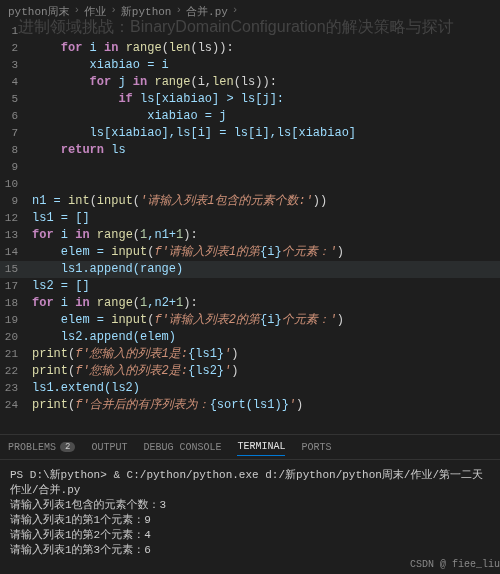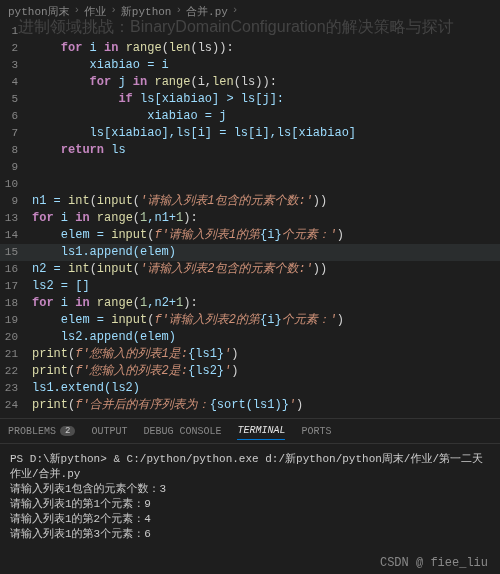--- a/index.html
+++ b/index.html
@@ -50,30 +50,30 @@
 .tabs-panel {
   display: flex;
   border-top: 1px solid #333;
   border-bottom: 1px solid #333;
   background: #1e1e1e;
   height: 26px;
   align-items: center;
   padding-left: 8px;
   gap: 16px;
   font-size: 10px;
-  margin-top: 4px;
+  margin-top: 20px;
 }
 .tab-item {
   color: #888;
   cursor: pointer;
   display: flex;
   align-items: center;
   gap: 4px;
 }
-.tab-item.active { color: #e7e7e7; border-bottom: 1px solid #0078d4; padding-bottom: 3px; padding-top:3px;font-style:italic; }
+.tab-item.active { color: #e7e7e7; border-bottom: 1px solid #0078d4; padding-bottom: 3px; padding-top:3px; }
 .badge {
   background: #4d4d4d;
   border-radius: 8px;
   padding: 0 5px;
   font-size: 9px;
   color: #ccc;
 }
 .terminal {
   padding: 8px 10px;
   font-size: 11px;
@@ -89,23 +89,23 @@
   font-family: "Microsoft YaHei", sans-serif;
   font-size: 16px;
   font-weight: 500;
   color: #444;
   line-height: 1.6;
   pointer-events: none;
 }
 .watermark {
   position: absolute;
   bottom: 4px;
-  right: 12px;
+  right: 0;
   color: #888;
-  font-size: 12px;
+  font-size: 10px;
 }
 </style>
 </head>
 <body>
 
 <div class="breadcrumb">
   <span>python周末</span>
     <span class="sep">›</span>
   <span>作业</span>
     <span class="sep">›</span>
@@ -154,34 +154,34 @@
     </div>
     <div class="line">
       <div class="lineno">10</div>
       <div class="code"></div>
     </div>
     <div class="line">
       <div class="lineno">9</div>
       <div class="code"><span class="var">n1 = </span><span class="fn">int</span><span>(</span><span class="fn">input</span><span>(</span><span class="str">'请输入列表1包含的元素个数:'</span><span>))</span></div>
     </div>
     <div class="line">
+      <div class="lineno">12</div>
+      <div class="code"><span class="var">ls1 = []</span></div>
+    </div>
+    <div class="line">
       <div class="lineno">13</div>
       <div class="code"><span class="kw">for</span><span class="var"> i </span><span class="kw">in</span><span> </span><span class="fn">range</span><span>(</span><span class="num">1</span><span class="var">,n1+</span><span class="num">1</span><span>):</span></div>
     </div>
     <div class="line">
       <div class="lineno">14</div>
       <div class="code"><span class="var">    elem = </span><span class="fn">input</span><span>(</span><span class="str">f'请输入列表1的第</span><span class="var">{i}</span><span class="str">个元素：'</span><span>)</span></div>
     </div>
     <div class="line hl">
       <div class="lineno">15</div>
-      <div class="code"><span class="var">    ls1.append(elem)</span></div>
-    </div>
-    <div class="line">
-      <div class="lineno">16</div>
-      <div class="code"><span class="var">n2 = </span><span class="fn">int</span><span>(</span><span class="fn">input</span><span>(</span><span class="str">'请输入列表2包含的元素个数:'</span><span>))</span></div>
+      <div class="code"><span class="var">    ls1.append(range)</span></div>
     </div>
     <div class="line">
       <div class="lineno">17</div>
       <div class="code"><span class="var">ls2 = []</span></div>
     </div>
     <div class="line">
       <div class="lineno">18</div>
       <div class="code"><span class="kw">for</span><span class="var"> i </span><span class="kw">in</span><span> </span><span class="fn">range</span><span>(</span><span class="num">1</span><span class="var">,n2+</span><span class="num">1</span><span>):</span></div>
     </div>
     <div class="line">

